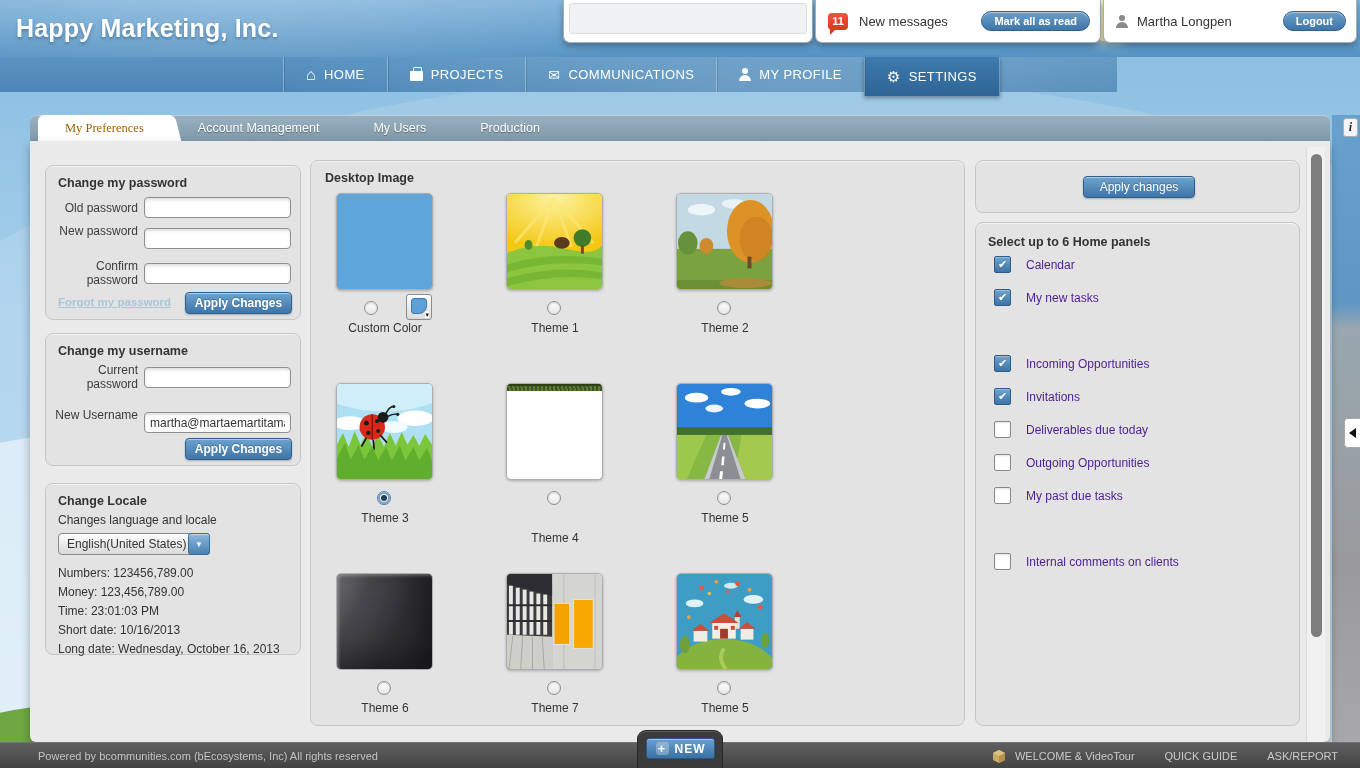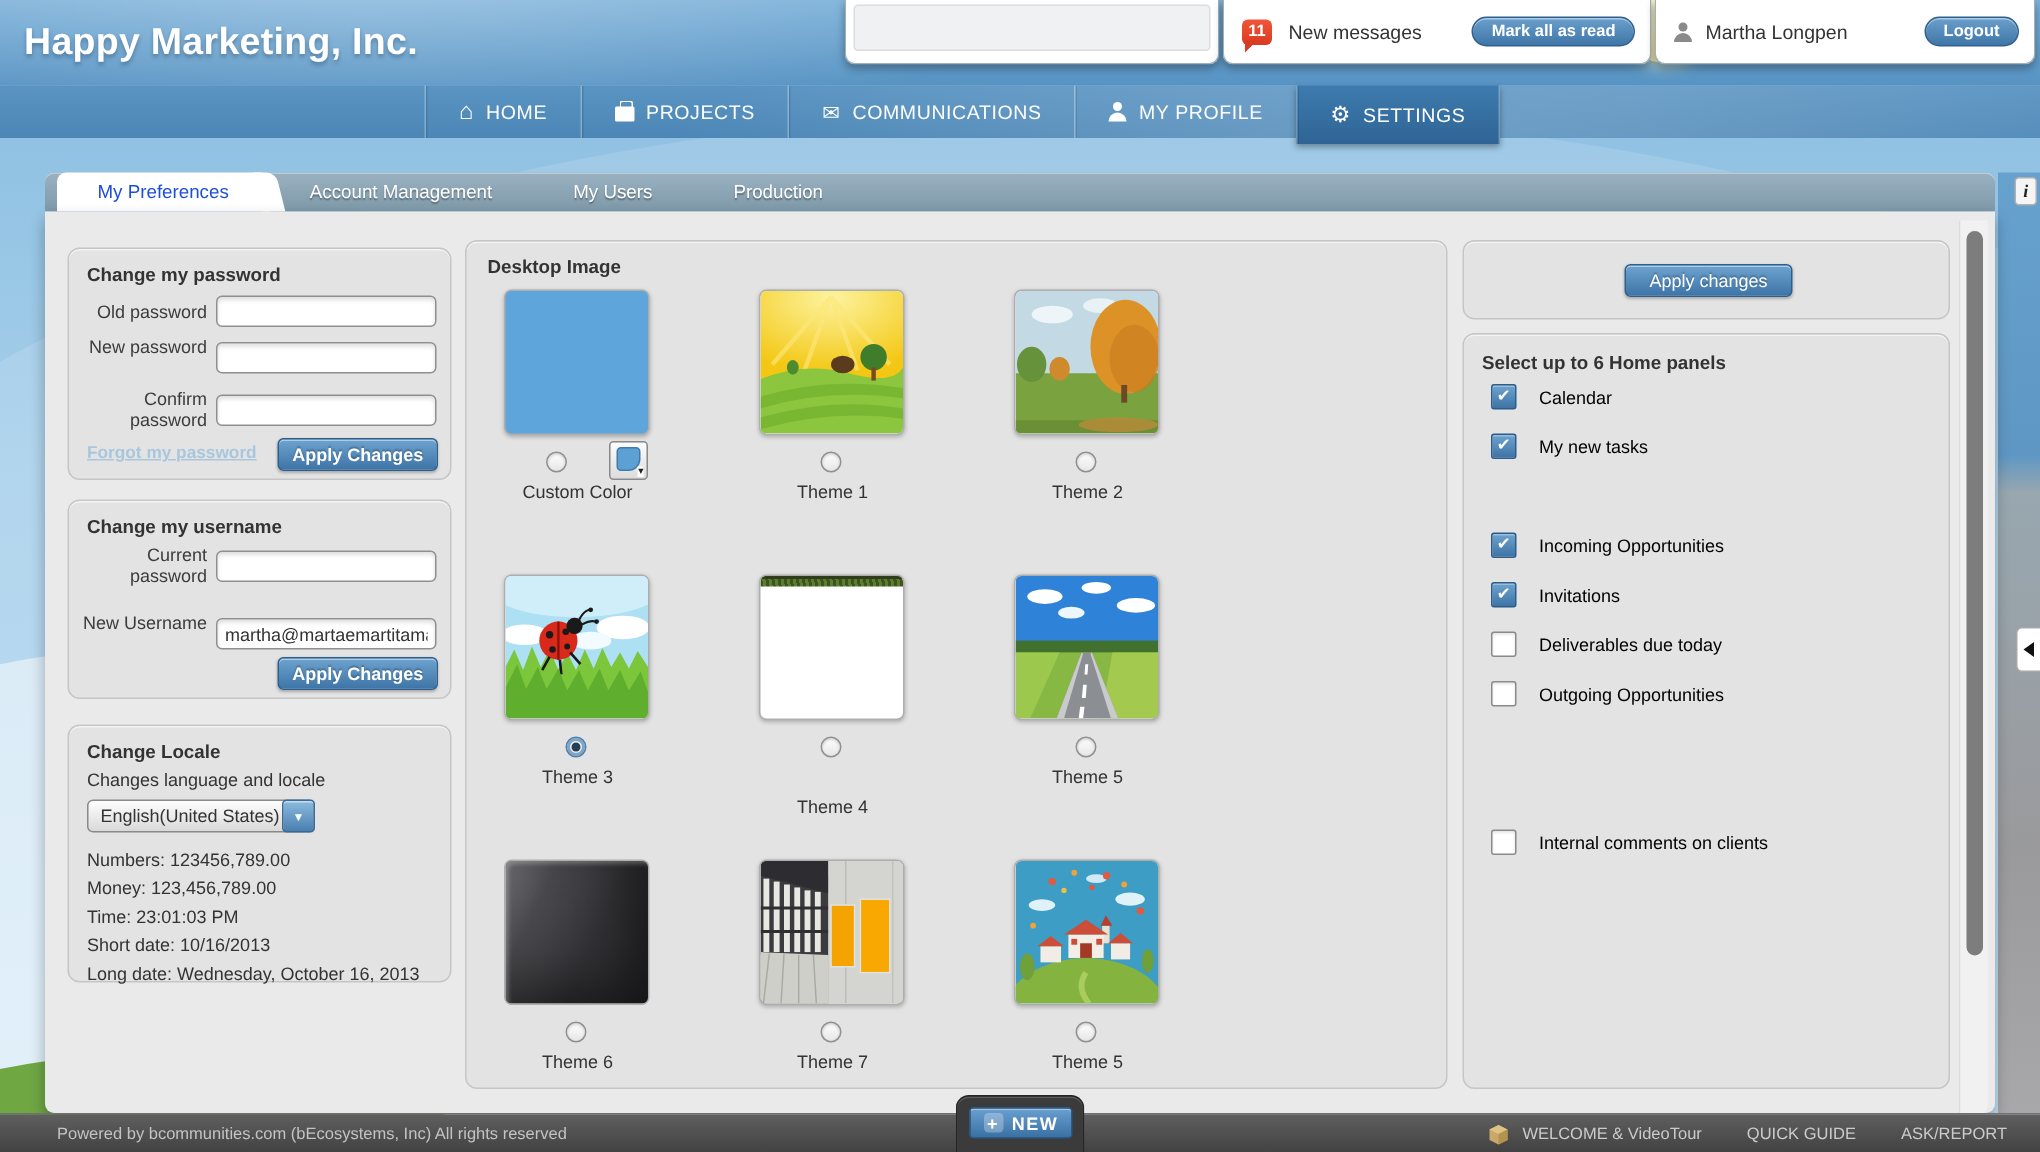--- a/index.html
+++ b/index.html
@@ -16,21 +16,21 @@
     background: rgba(255,255,255,0.5); z-index:0; }
   .bg-green { position:absolute; left:-90px; top:702px; width:400px; height:130px; border-radius:50%;
     background:#6fa743; z-index:0; }
 
   
   .header { position:absolute; left:0; top:0; width:1360px; height:57px; z-index:1;
     background: radial-gradient(ellipse 700px 200px at 18% -40%, rgba(255,255,255,0.25), transparent 65%),
                 linear-gradient(180deg,#7db1d9 0%,#5693c3 100%); }
   .logo { position:absolute; left:16px; top:14px; font-size:25px; font-weight:bold; color:#fff;
     text-shadow:0 2px 3px rgba(40,70,100,0.45); letter-spacing:0.2px; }
-  .navbar { position:absolute; left:0; top:57px; width:1360px; height:35px; z-index:1;
+  .navbar { position:absolute; left:0; top:57px; width:1117px; height:35px; z-index:1;
     background: radial-gradient(ellipse 900px 260px at 72% 170%, rgba(255,255,255,0.22), transparent 60%),
                 linear-gradient(180deg,#5a94c2 0%,#4b86b6 100%); padding-left: 37px; }
   .nav-items { position:absolute; left:283px; top:0; height:35px; display:flex; align-items:stretch; }
   .nav-item { display:flex; align-items:center; gap:8px; padding:0 22px; color:#fff; font-size:13px;
     letter-spacing:0.4px; cursor:pointer; border-left:1px solid rgba(255,255,255,0.3);
     box-shadow: inset 1px 0 0 rgba(0,0,0,0.12); }
   .nav-item:last-child { border-right:1px solid rgba(255,255,255,0.3); }
   .nav-item.active { height:39px; background: linear-gradient(180deg,#3e7bae 0%,#2e6495 100%);
     box-shadow: 0 2px 4px rgba(0,0,0,0.35), inset 1px 0 0 rgba(0,0,0,0.12); }
   
@@ -71,22 +71,22 @@
   .sun { position:absolute; left:1080px; top:-18px; width:60px; height:60px; border-radius:50%; z-index:4;
     background: radial-gradient(circle at 42% 42%, #fdf7d2, #efdf8c); box-shadow:0 0 12px rgba(250,240,180,0.9); }
 
   
   .content { position:absolute; left:30px; top:115px; width:1300px; height:627px; z-index:3; }
   .tabbar { position:absolute; left:0; top:0; width:1300px; height:26px; display:flex; align-items:stretch;
     background: linear-gradient(180deg,#9ab1c0 0%,#7e99a9 100%); border-radius:6px 6px 0 0;
     box-shadow: inset 0 1px 0 rgba(255,255,255,0.35); }
   .tab { display:flex; align-items:center; padding:0 27px; color:#fff; font-size:12.5px;
     text-shadow:0 1px 1px rgba(0,0,0,0.35); cursor:pointer; }
-  .tab.active { background:#fff; color:#1d4ed8; text-shadow:none; border-radius:6px 6px 0 0; margin-left:8px;
-    position:relative; }
+  .tab.active { background:#fff; color:#a16207; text-shadow:none; border-radius:6px 6px 0 0; margin-left:8px;
+    position:relative;font-family:Liberation Serif, serif; }
   .tab.active::after { content:""; position:absolute; right:-7px; top:0; width:15px; height:26px;
     background:#fff; transform:skewX(14deg); border-radius:0 6px 0 0; }
   .cbody { position:absolute; left:0; top:26px; width:1300px; height:601px; background:#eaeaea;
     border-radius:0 0 6px 6px; box-shadow:0 5px 10px rgba(0,0,0,0.3); }
 
   .panel { position:absolute; background:#e3e3e3; border:1px solid #c6c6c6; border-radius:8px;
     box-shadow: inset 0 1px 0 rgba(255,255,255,0.6); }
   .panel-title { position:absolute; font-size:12.5px; font-weight:bold; color:#333; }
 
   .tinput { position:absolute; height:21px; border:1px solid #8f8f8f; border-radius:4px; background:#fff;
@@ -135,21 +135,21 @@
   .picker-arrow { position:absolute; right:2px; bottom:1px; font-size:7px; color:#222; background:#fff; line-height:1; }
   .picker-arrow::before { content:"▾"; }
 
   
   .chk-row { position:absolute; left:0; width:100%; height:24px; }
   .chk { position:absolute; left:18px; top:0; width:17px; height:17px; border:1px solid #8a8a8a;
     border-radius:2px; background:#fff; box-shadow: inset 0 1px 2px rgba(0,0,0,0.12); cursor:pointer; }
   .chk.checked { background: linear-gradient(180deg,#6fa3ce,#3d74a6); border-color:#2c5c8a;
     display:flex; align-items:center; justify-content:center; box-shadow: inset 0 1px 0 rgba(255,255,255,0.3); }
   .chk.checked::before { content:"✔"; color:#fff; font-size:11px; line-height:1; }
-  .chk-label { position:absolute; left:50px; top:2px; font-size:12px; color:#000000; }
+  .chk-label { position:absolute; left:50px; top:2px; font-size:12px; color:#4c1d95; }
 
   
   .scroll-track { position:absolute; left:1276px; top:32px; width:19px; height:595px; background:#f1f1f1;
     border-left:1px solid #dcdcdc; border-radius:0 0 4px 0; }
   .scroll-thumb { position:absolute; left:4px; top:7px; width:11px; height:483px; background:#7d7d7d; border-radius:6px; cursor:pointer; }
   .rstrip { position:absolute; left:1332px; top:115px; width:28px; height:627px; z-index:2;
     background: linear-gradient(180deg,#67a1ce 0%,#5e97c4 30%,#98a7b0 34%,#9a9a9c 72%,#a8a8aa 100%); }
   .info-btn { position:absolute; left:1343px; top:118px; width:15px; height:19px; z-index:6; cursor:pointer;
     background:#f5f5f5; border:1px solid #b0b0b0; border-radius:3px; display:flex; align-items:center; justify-content:center;
     font-family:"Liberation Serif",serif; font-style:italic; font-weight:bold; font-size:12px; color:#222; }
@@ -480,20 +480,24 @@
       <span class="chk-label">Invitations</span>
     </div>
     <div class="chk-row" style="top:231px;">
       <span class="chk"></span>
       <span class="chk-label">Outgoing Opportunities</span>
     </div>
     <div class="chk-row" style="top:198px;">
       <span class="chk"></span>
       <span class="chk-label">Deliverables due today</span>
     </div>
+    <div class="chk-row" style="top:264px;">
+      <span class="chk"></span>
+      <span class="chk-label">My past due tasks</span>
+    </div>
     <div class="chk-row" style="top:330px;">
       <span class="chk"></span>
       <span class="chk-label">Internal comments on clients</span>
     </div>
   </div>
 
   <div class="scroll-track">
     <div class="scroll-thumb"></div>
   </div>
 </div>

